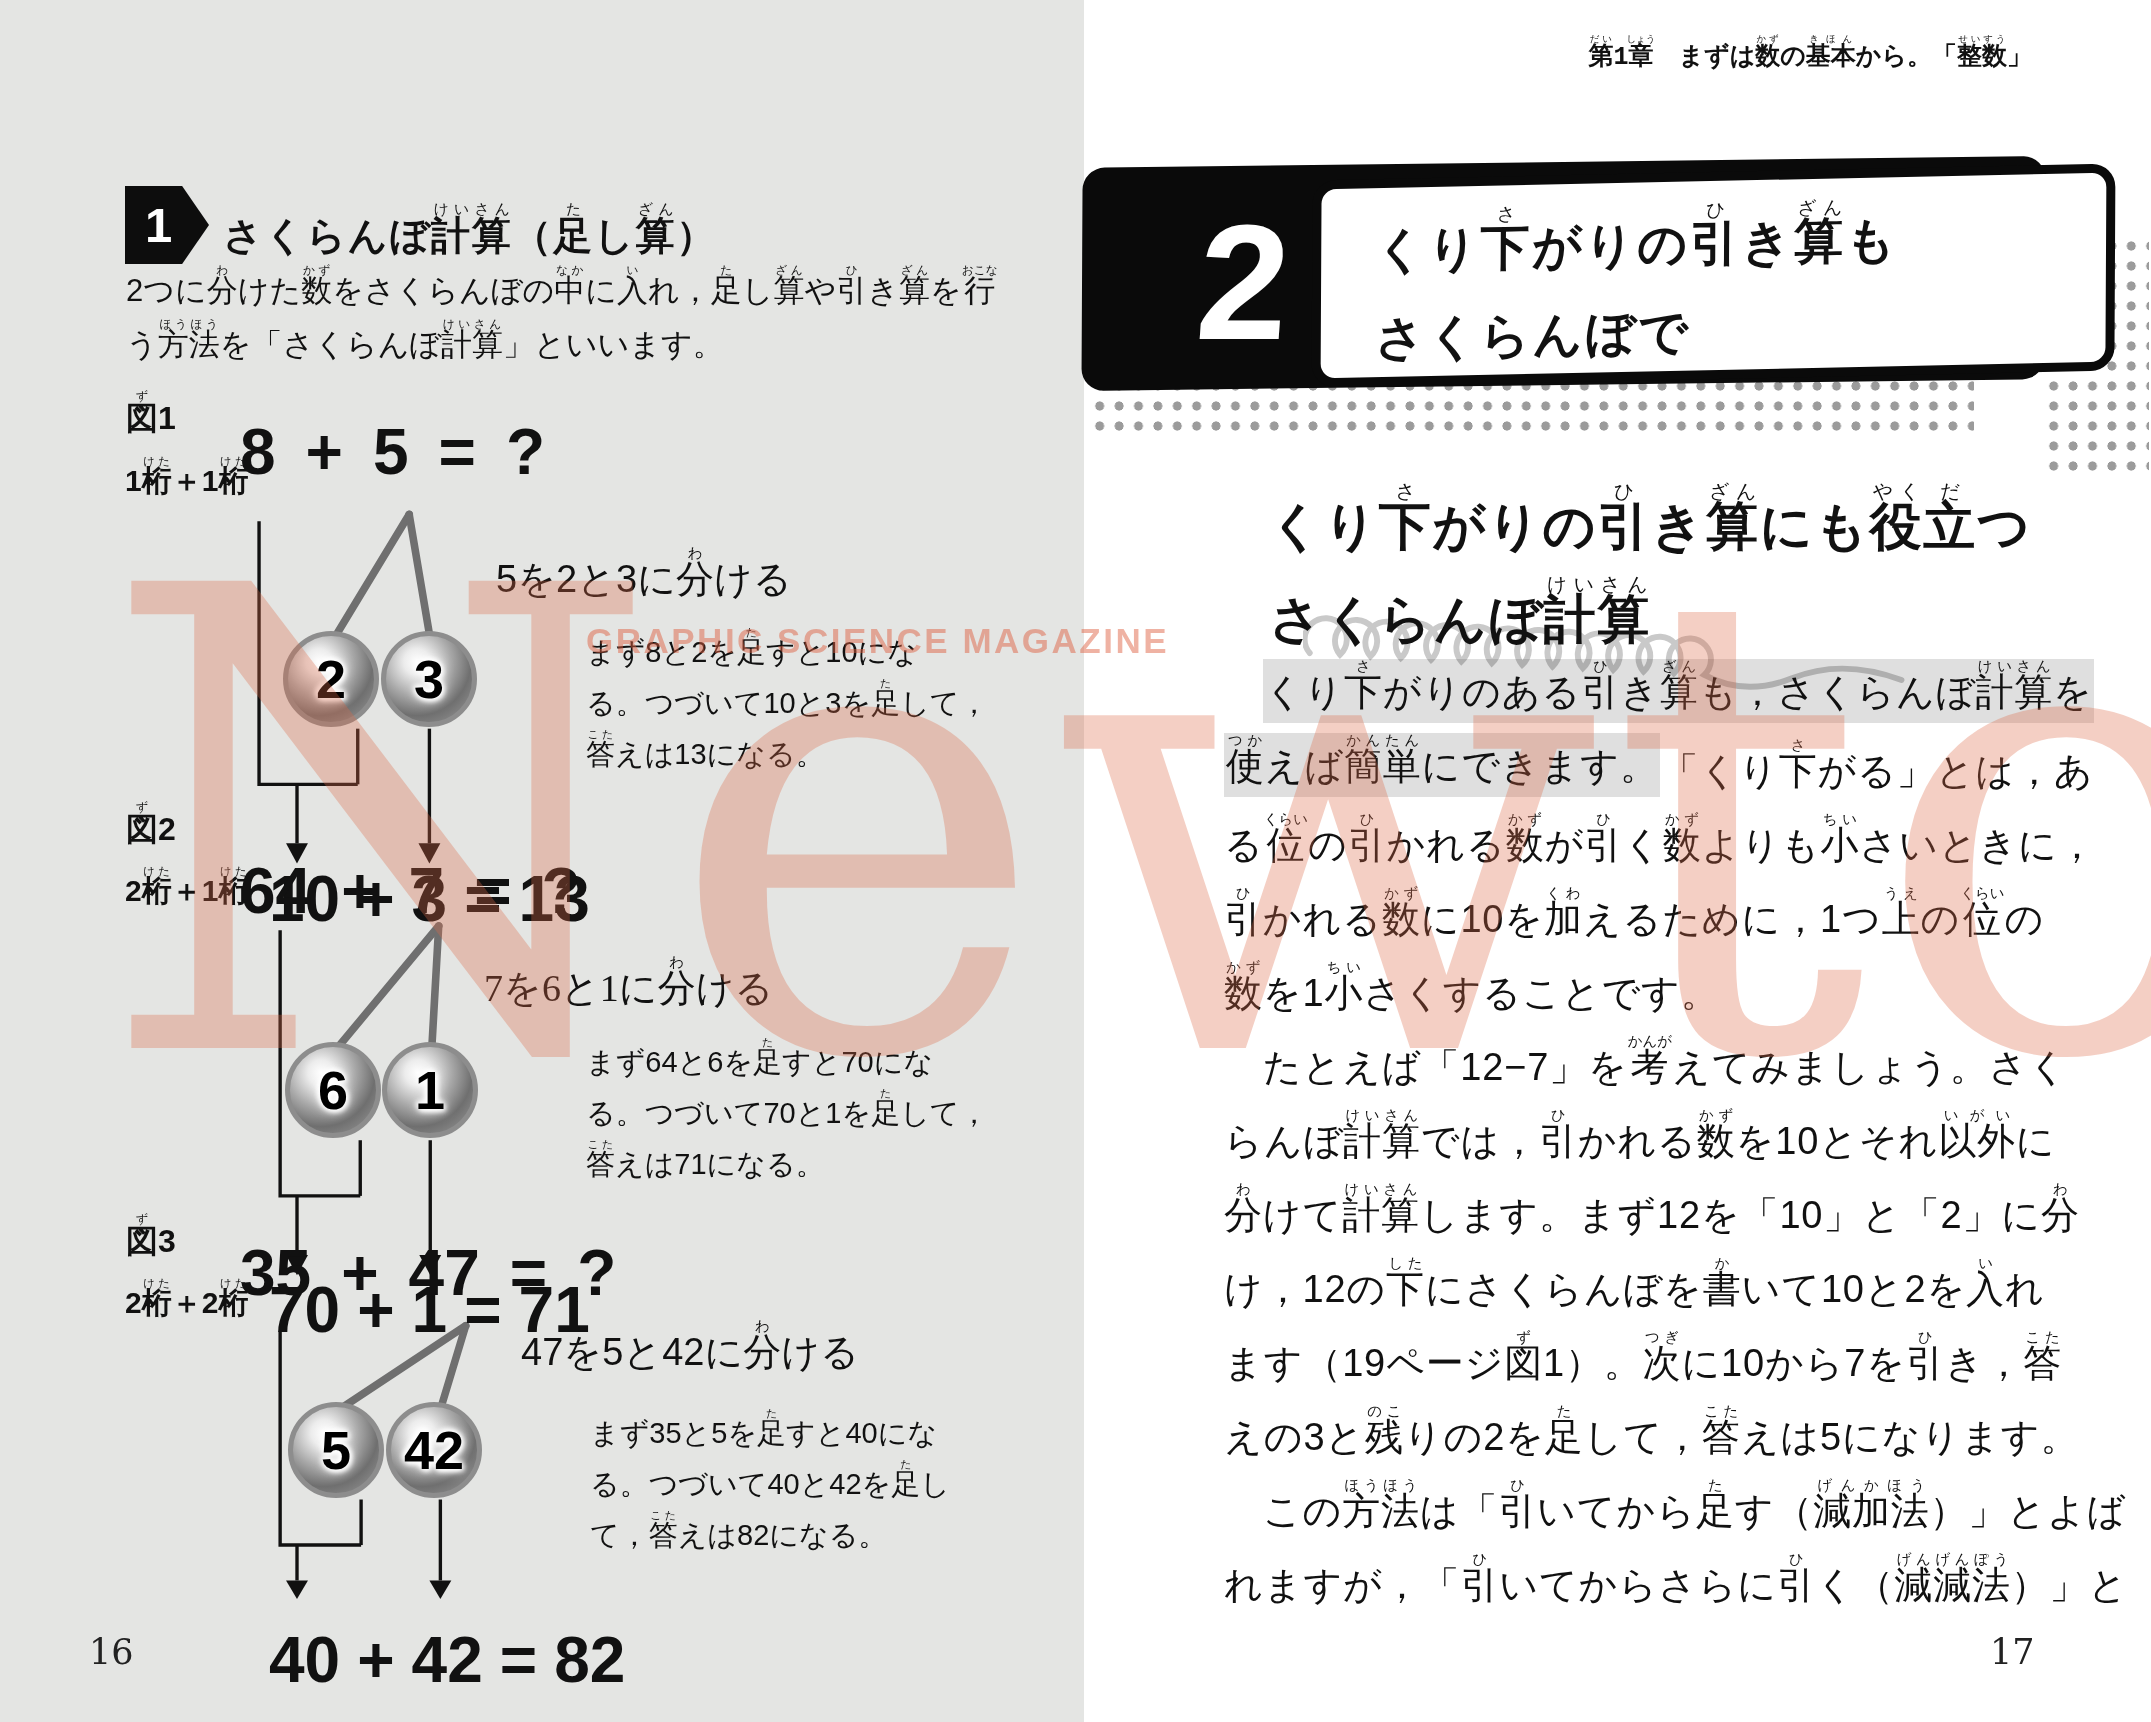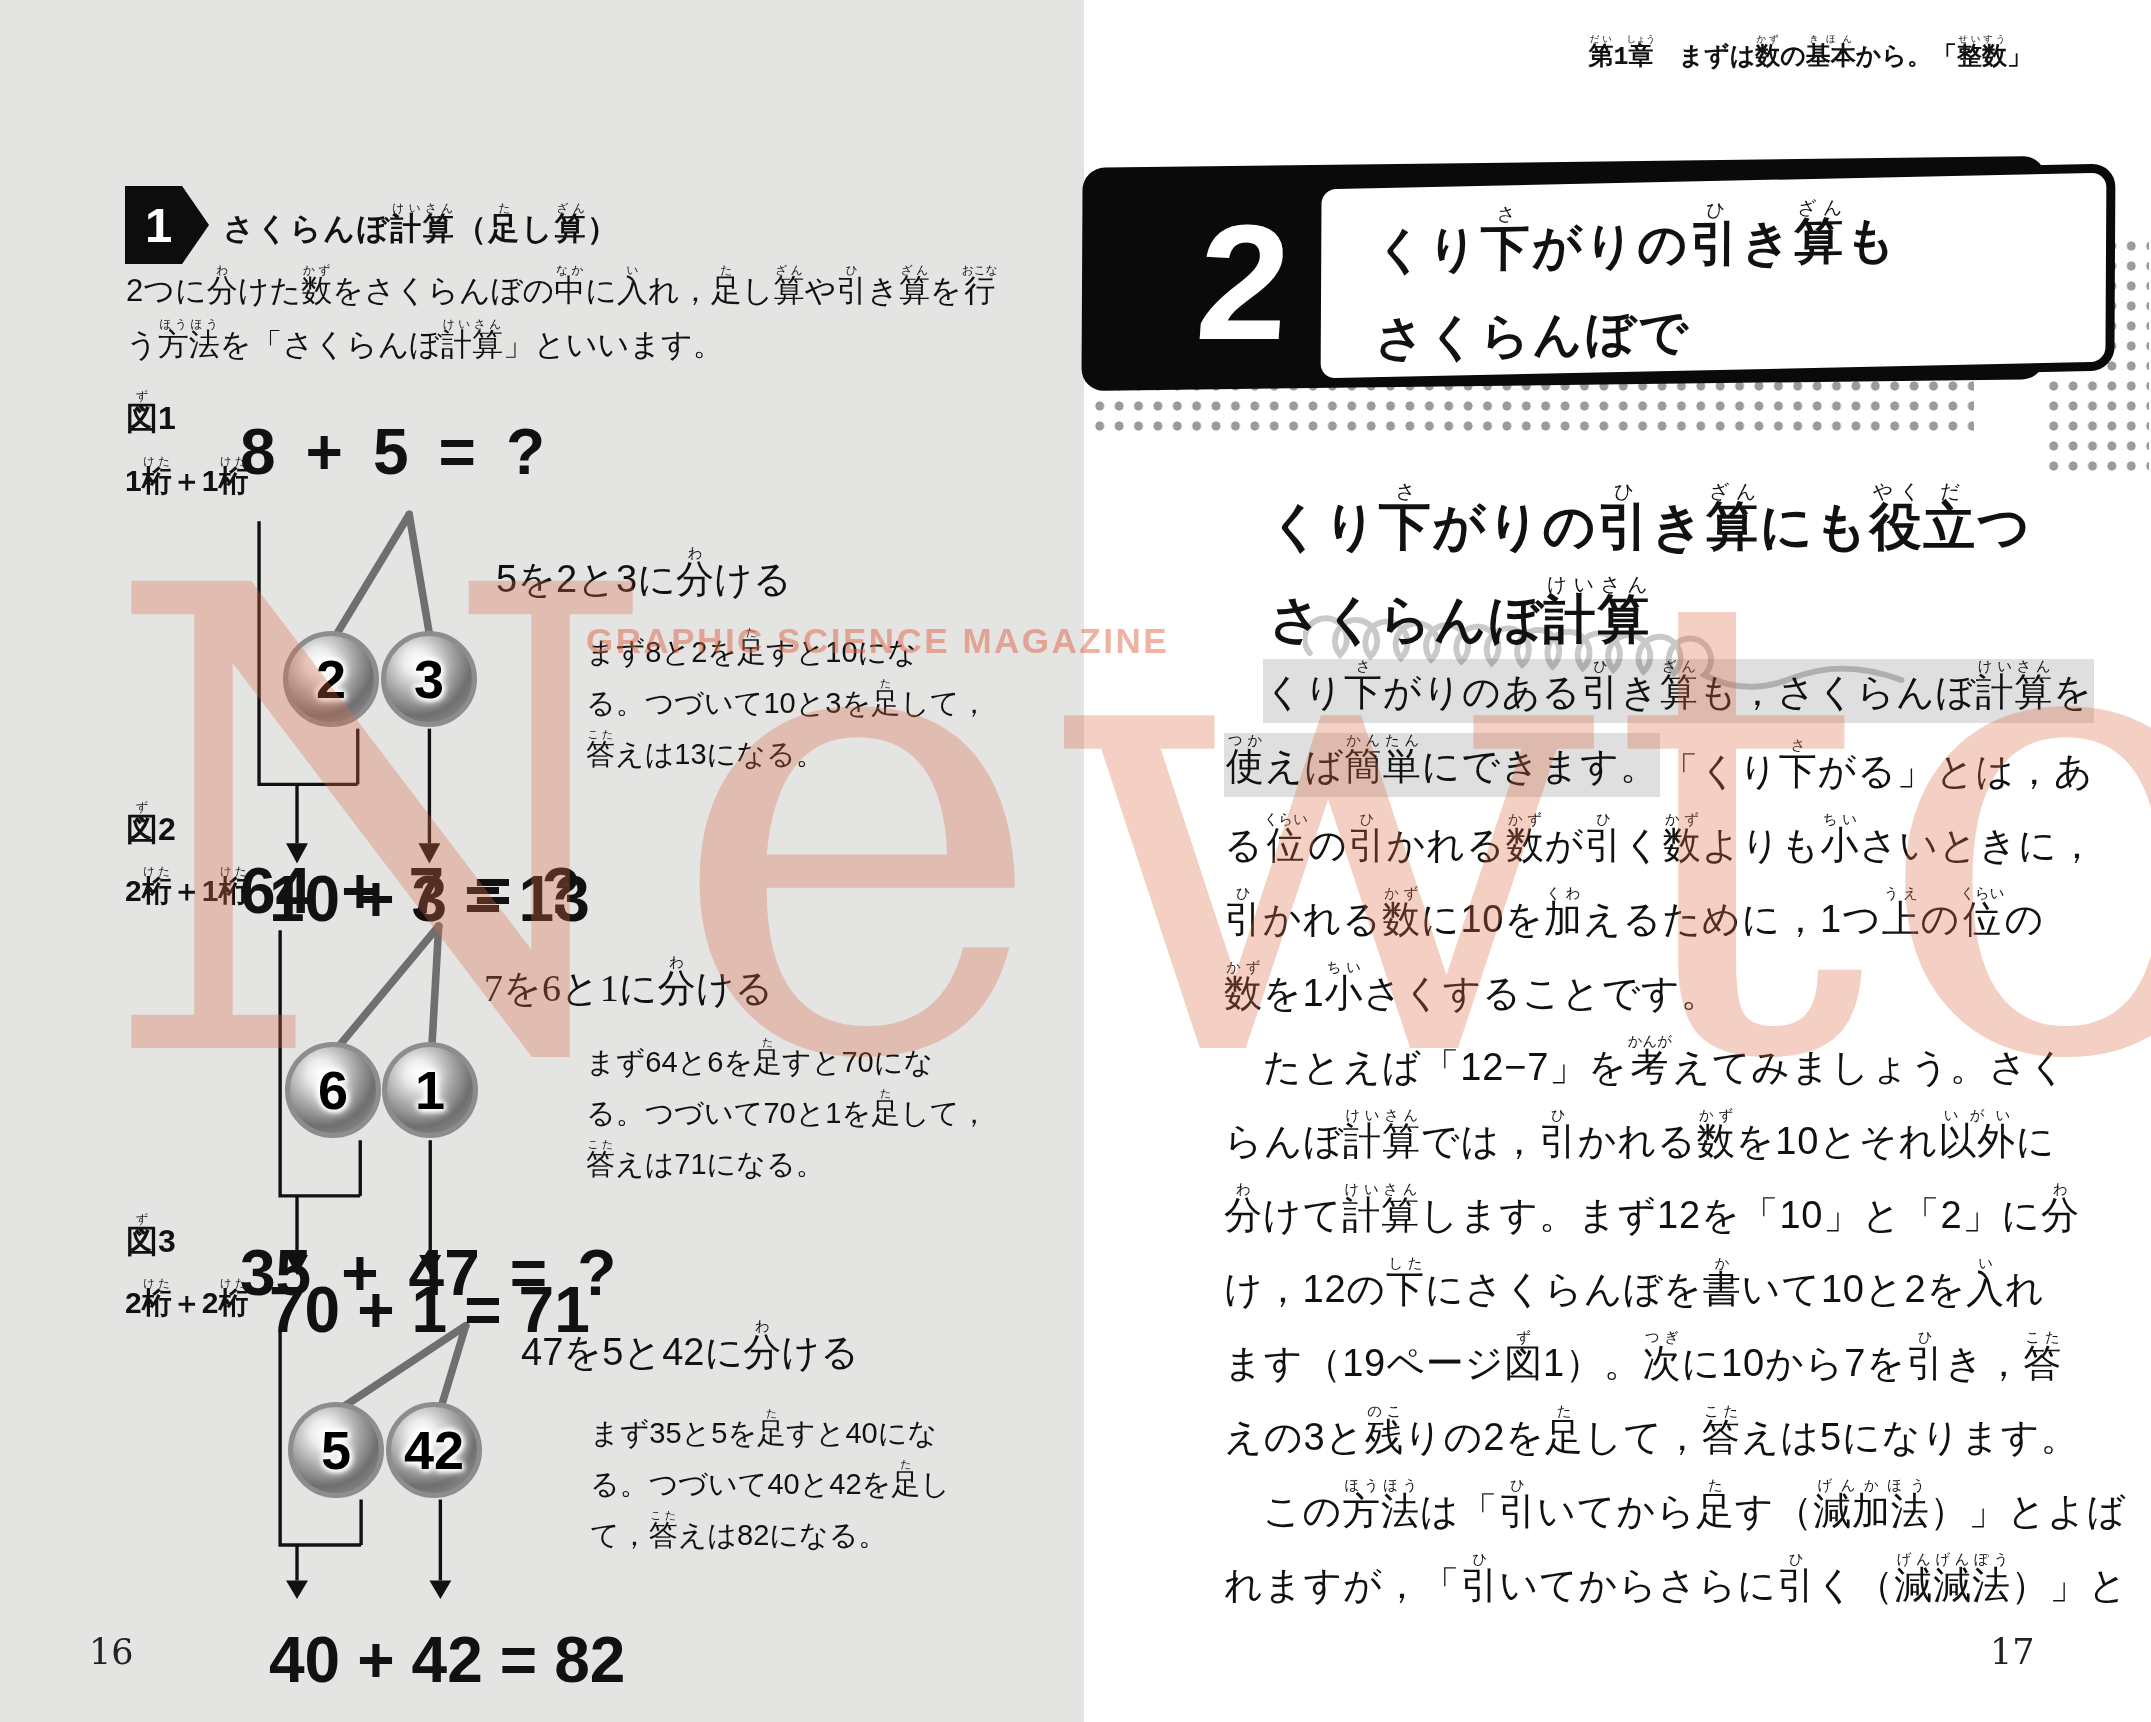--- a/index.html
+++ b/index.html
@@ -9,21 +9,21 @@
   
   .page-left-bg{left:0;top:0;width:1084px;height:1723px;background:#e4e5e3;z-index:0;}
   .page-right-bg{left:1084px;top:0;width:1068px;height:1723px;background:#ffffff;z-index:0;}
   
   ruby{ruby-position:over;}
   ruby rt{font-size:0.38em;font-weight:500;letter-spacing:0;}
   
   .sec-badge{left:125px;top:186px;width:84px;height:78px;background:#0d0d0d;z-index:2;
     clip-path:polygon(0 0,68% 0,100% 50%,68% 100%,0 100%);display:flex;align-items:center;}
   .sec-badge span{color:#fff;font-size:49px;font-weight:bold;margin-left:20px;}
-  .sec-title{left:223px;top:202px;font-size:31px;font-weight:bold;letter-spacing:1.7px;z-index:2;white-space:nowrap;}
+  .sec-title{left:223px;top:202px;font-size:39px;font-weight:bold;letter-spacing:1.7px;z-index:2;white-space:nowrap;}
   .intro{left:126px;top:258px;width:945px;font-size:31px;z-index:2;}
   .intro .rline{height:54px;display:flex;align-items:flex-end;white-space:nowrap;}
   .fig-label{font-size:32px;font-weight:600;z-index:2;}
   .fig-digits{font-size:30px;font-weight:600;z-index:2;white-space:nowrap;}
   .eq{display:flex;gap:30px;font-size:64px;font-weight:bold;z-index:2;white-space:nowrap;align-items:flex-end;}
   .res{display:flex;gap:17px;font-size:64px;font-weight:bold;z-index:2;white-space:nowrap;align-items:flex-end;margin-left:16px;}
   .note{font-size:38px;z-index:2;white-space:nowrap;}
   .desc{font-size:29px;z-index:2;margin-top:22px;}
   .desc .rline{height:51px;display:flex;align-items:flex-end;white-space:nowrap;}
   .cherry{width:96px;height:96px;border-radius:50%;box-sizing:border-box;z-index:3;

